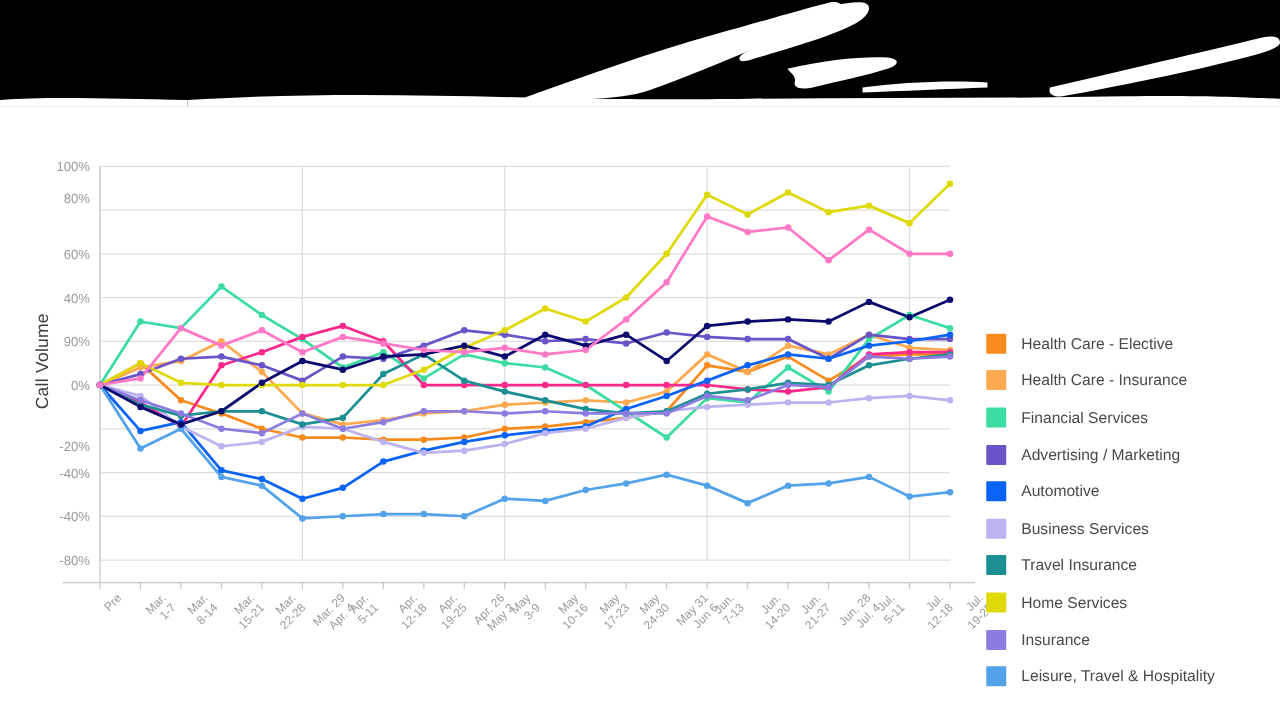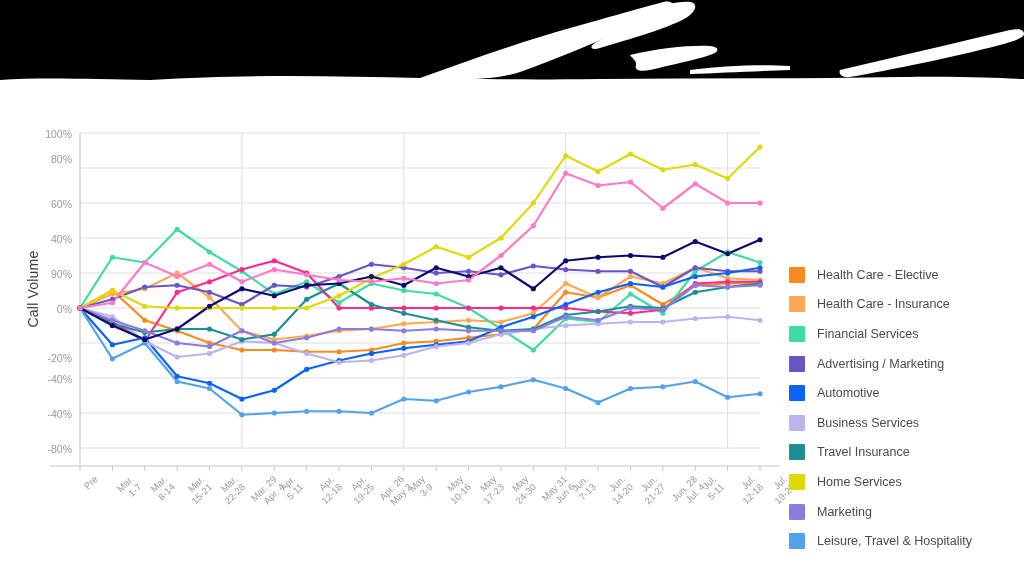--- a/index.html
+++ b/index.html
@@ -519,21 +519,21 @@
         <div class="legend-item">
           <span class="legend-swatch" style="background: rgb(27, 143, 146);"></span>
           <span class="legend-label">Travel Insurance</span>
         </div>
         <div class="legend-item">
           <span class="legend-swatch" style="background: rgb(224, 217, 8);"></span>
           <span class="legend-label">Home Services</span>
         </div>
         <div class="legend-item">
           <span class="legend-swatch" style="background: rgb(141, 124, 224);"></span>
-          <span class="legend-label">Marketing</span>
+          <span class="legend-label">Insurance</span>
         </div>
         <div class="legend-item">
           <span class="legend-swatch" style="background: rgb(83, 162, 234);"></span>
           <span class="legend-label">Leisure, Travel &amp; Hospitality</span>
         </div>
       </div>
   </div>
 </div>
 
 </body></html>

